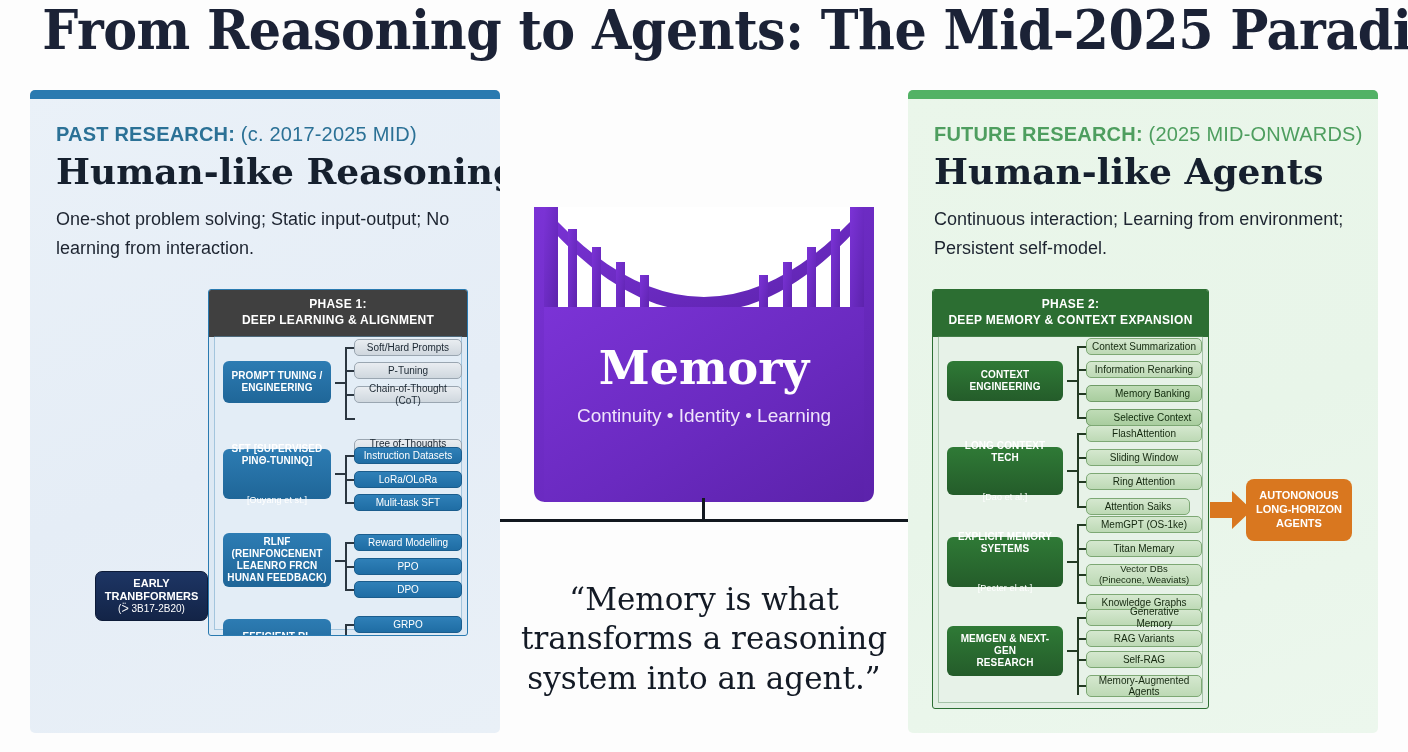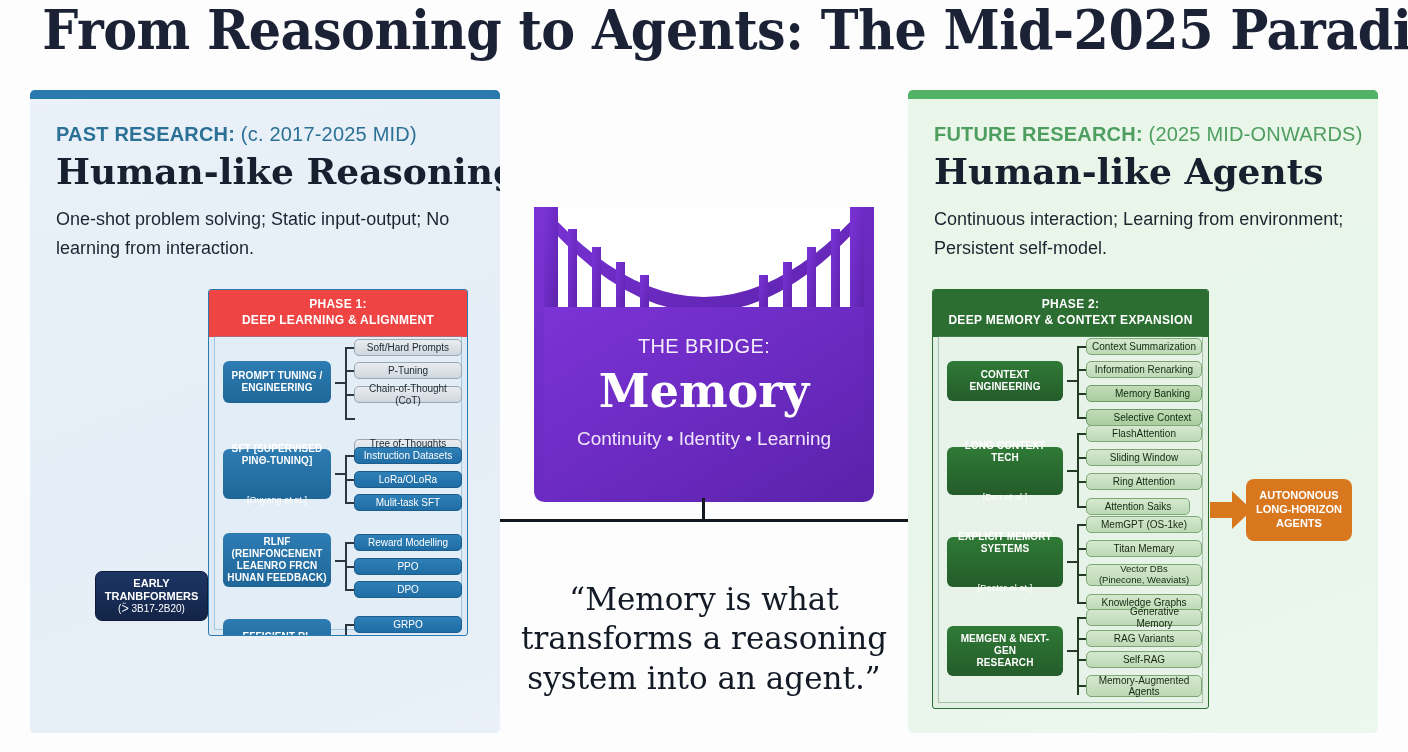--- a/index.html
+++ b/index.html
@@ -90,21 +90,21 @@
     left: 24px; top: 199px; width: 277px; height: 420px;
     border: 1.5px solid #2c6e32;
     background: #e2efe3;
   }
   .diag-title {
     position: absolute; left: 0; top: 0; width: 100%;
     text-align: center; color: #ffffff;
     font-size: 12px; font-weight: 700; letter-spacing: 0.3px;
     line-height: 1.32; padding: 7px 4px 8px;
   }
-  .diag-left .diag-title { background: #ef4444; }
+  .diag-left .diag-title { background: #404040; }
   .diag-right .diag-title { background: #2c6e32; }
   .diag-body {
     position: absolute; left: 5px; right: 5px;
     bottom: 5px;
     border: 1px solid rgba(42,122,176,.35);
     background: rgba(255,255,255,.18);
   }
   .diag-left .diag-body { top: 46px; border-color: rgba(42,122,176,.35); }
   .diag-right .diag-body { top: 46px; border-color: rgba(44,110,50,.35); }
   .parent {
@@ -344,21 +344,20 @@
           <rect x="239" y="68" width="9" height="42"></rect>
           <rect x="263" y="55" width="9" height="55"></rect>
           <rect x="287" y="40" width="9" height="70"></rect>
           <rect x="311" y="22" width="9" height="88"></rect>
         </g>
 
         <rect x="24" y="100" width="320" height="195" fill="url(#bgrad)"></rect>
       </g>
     </svg>
     <div class="bridge-text">
-      <div class="bridge-kicker">THE BRIDGE:</div>
       <div class="bridge-word">Memory</div>
       <div class="bridge-sub">Continuity • Identity • Learning</div>
     </div>
   </div>
 
   <div class="timeline-v"></div>
   <div class="timeline-h"></div>
   <div class="quote">“Memory is what transforms a reasoning system into an agent.”</div>
 
   <div class="panel panel-right">

